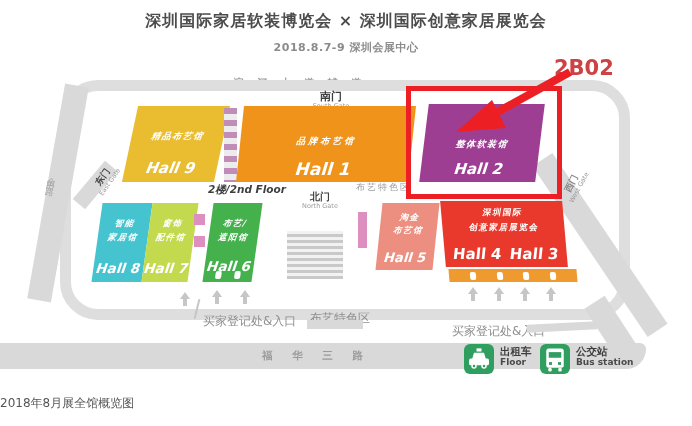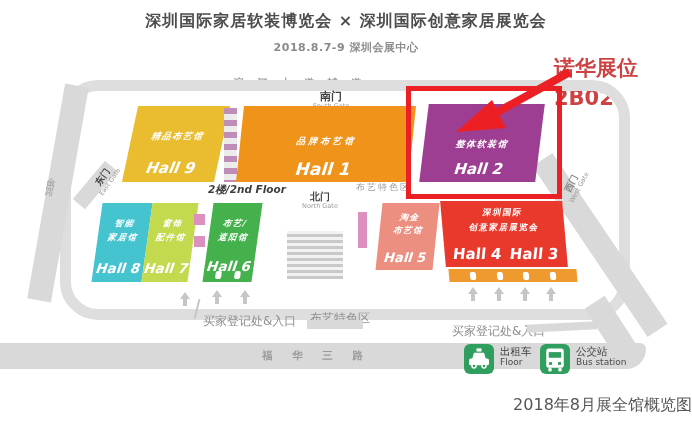--- a/index.html
+++ b/index.html
@@ -27,36 +27,35 @@
   .conn91{left:224px;top:108px;width:13px;height:74px;
           background:repeating-linear-gradient(to bottom,#c08cb8 0 6px,#ececec 6px 12px);}
   .pink{background:#dd8fc0;}
   .dotrow{display:flex;justify-content:space-evenly;align-items:center;height:100%;}
   .dot{width:6px;height:8px;background:#fff;border-radius:2px;}
   .entr{text-align:center;}
   .arrowup{width:0;height:0;margin:0 auto;border-left:5px solid transparent;
            border-right:5px solid transparent;border-bottom:7px solid #c6c6c6;}
   .stem{width:4px;height:7px;background:#c6c6c6;margin:0 auto;}
   .hibox{left:406px;top:86px;width:146px;height:103px;border:5px solid #ec2024;}
-  .transp-label{line-height:1.15;color:#3d3d3d;font-weight:normal;}
+  .transp-label{line-height:1.15;color:#3d3d3d;font-weight:bold;}
   .transp-label .zh{font-size:10.5px;display:block;}
   .transp-label .en{font-size:9px;display:block;color:#4a4a4a;}
   .icon{width:30px;height:30px;border-radius:6px;}
-  .caption{top:395px;left:0;width:100%;text-align:right;font-size:16px;color:#565656;}
+  .caption{top:395px;left:0;width:100%;text-align:left;font-size:12px;color:#565656;}
 </style>
 </head>
 <body>
 
 <div class="page">
 
   <div class="abs title">深圳国际家居软装博览会 × 深圳国际创意家居展览会</div>
   <div class="abs subtitle">2018.8.7-9 深圳会展中心</div>
 
   <div class="abs annotation">
-    <div>诺华展位</div>
     <div>2B02</div>
   </div>
 
   <div class="abs roadtext" style="left:170px;top:76px;width:260px;text-align:center;font-size:10px;letter-spacing:5px;">滨 河 大 道 辅 道</div>
 
   <div class="abs ring"></div>
 
   <div class="abs road" style="left:46px;top:84px;width:24px;height:218px;transform:rotate(10deg);"></div>
   <div class="abs" style="left:45px;top:170px;writing-mode:vertical-rl;font-size:9px;letter-spacing:5px;color:#a5a5a5;transform:rotate(10deg);">金田路</div>
 

